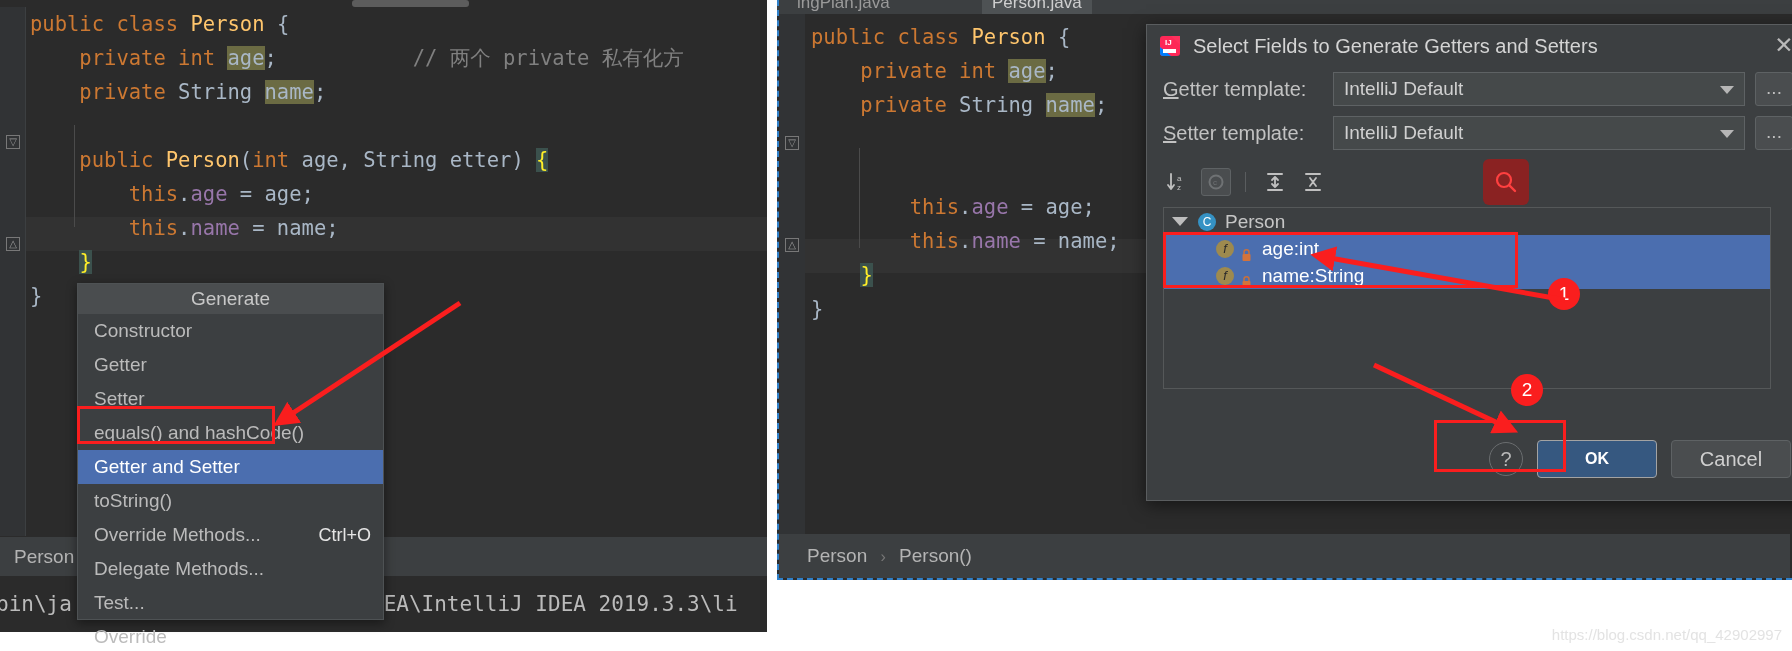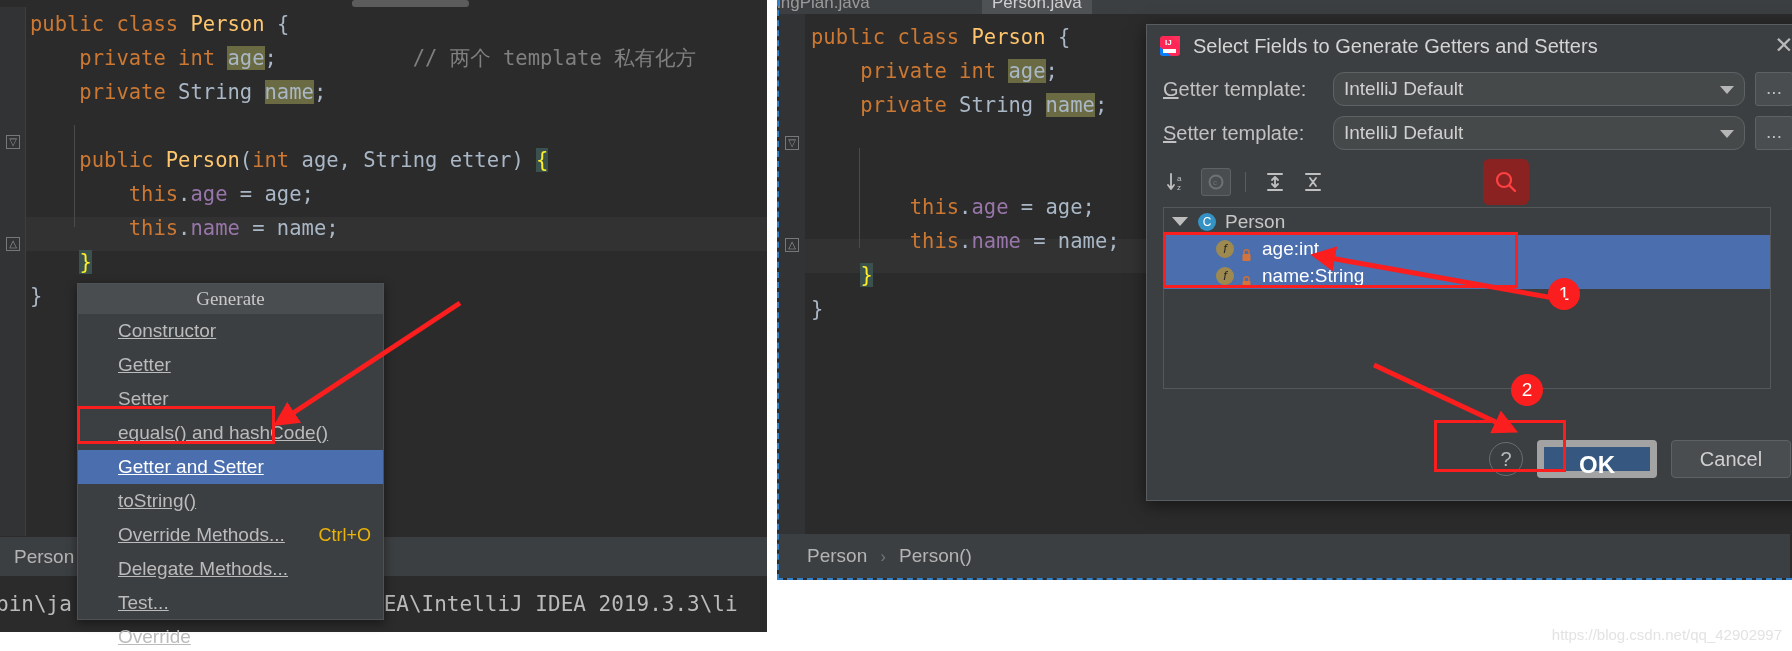--- a/index.html
+++ b/index.html
@@ -72,50 +72,50 @@
   .left-console .c2 { position:absolute; left:371px; }
 
   
   #generate-popup {
     position:absolute; left:77px; top:283px; width:307px; height:337px;
     background:#3c3f41; border:1px solid #4e5254;
     box-shadow: 0 3px 10px rgba(0,0,0,.45);
   }
   .gen-title {
     height:30px; line-height:30px; text-align:center;
-    background:#4a4d4f; color:#c8c8c8; font-size:19px;font-family:Liberation Serif, serif;
+    background:#4a4d4f; color:#c8c8c8; font-size:19px;
   }
   .gen-item {
-    height:34px; line-height:34px; padding-left:40px;
-    color:#bbbbbb; font-size:19px; position:relative; white-space:nowrap;text-decoration:underline;
+    height:34px; line-height:34px; padding-left:16px;
+    color:#bbbbbb; font-size:19px; position:relative; white-space:nowrap;
   }
   .gen-item.selected { background:#4b6eaf; color:#ffffff; }
   .gen-item .shortcut {
-    position:absolute; right:12px; color:#eab308; font-size:18px;
+    position:absolute; right:12px; color:#e5e5e5; font-size:18px;
   }
 
   
   #right-panel {
     position:absolute; left:777px; top:0; width:1015px; height:580px;
     background:#2b2b2b; overflow:hidden;
   }
   .rp-dashed {
     position:absolute; left:0; top:0; width:1015px; height:580px;
     border-left:2px dashed #2f80c9; border-bottom:2px dashed #2f80c9;
     pointer-events:none;
   }
   .rp-tabs {
     position:absolute; left:0; top:0; height:14px; width:100%;
     background:#3c3f41;
   }
   .rp-tab {
     position:absolute; top:0; height:14px; color:#9a9a9a; font-size:17px;
     line-height:6px; overflow:hidden; white-space:nowrap;
   }
-  .rp-tab.t1 { left:0; }
+  .rp-tab.t1 { left:20px; }
   .rp-tab.t2 { left:205px; background:#4e5254; padding:0 10px; color:#cfcfcf; }
   .rp-code {
     position:absolute; left:0; top:14px; right:0; bottom:46px;
     font-family:"DejaVu Sans Mono","Liberation Mono",monospace;
     font-size:20.5px; line-height:34px; white-space:pre; color:#a9b7c6;
   }
   .rp-gutter {
     position:absolute; left:2px; top:14px; width:26px; bottom:46px;
     background:#313335;
   }
@@ -146,21 +146,21 @@
   }
   .dlg-row {
     display:flex; align-items:center; padding:0 16px; height:44px;
   }
   .dlg-label {
     width:170px; color:#c2c2c2; font-size:20px; flex:none;
   }
   .dlg-label u { text-decoration:underline; }
   .dlg-combo {
     flex:1; height:34px; background:#45494a; border:1px solid #5e6264;
-    border-radius:11px; position:relative; color:#d0d0d0;
+    border-radius:0; position:relative; color:#d0d0d0;
     font-size:19px; line-height:32px; padding-left:10px;
   }
   .combo-arrow {
     position:absolute; right:10px; top:13px;
     width:0; height:0; border-left:7px solid transparent;
     border-right:7px solid transparent; border-top:8px solid #b6b6b6;
   }
   .dlg-ellipsis {
     width:38px; height:34px; margin-left:10px; flex:none;
     background:#4a4d4f; border:1px solid #5e6264; border-radius:3px;
@@ -208,22 +208,22 @@
 
   .dlg-buttons {
     position:absolute; right:18px; bottom:22px;
     display:flex; align-items:center; gap:14px;
   }
   .help-btn {
     width:34px;height:34px;border-radius:50%;border:1px solid #6a6d6f;
     color:#b9b9b9;font-size:20px;line-height:32px;text-align:center;
   }
   .btn-ok {
-    width:120px;height:38px;background:#365880;border:7px solid #a3a3a3;
-    border-radius:4px;color:#ffffff;font-size:24px;line-height:36px;
+    width:120px;height:38px;background:#365880;border:1px solid #a3a3a3;
+    border-radius:4px;color:#ffffff;font-size:16px;line-height:36px;
     text-align:center;font-weight:bold;
   }
   .btn-cancel {
     width:120px;height:38px;background:#4a4d4f;border:1px solid #5e6264;
     border-radius:4px;color:#cfcfcf;font-size:20px;line-height:36px;
     text-align:center;
   }
 
   
   .ann-rect {
@@ -256,21 +256,21 @@
         <div class="fold-marker" style="top:128px;">▽</div>
         <div class="fold-marker" style="top:230px;">△</div>
       </div>
 
       <div class="line-hl" style="top:217px;"></div>
 
       <div class="indent-guide" style="left:74px; top:125px; height:102px;"></div>
 
       <div class="code">
         <div class="ln" style="top:0px;"><span class="kw">public </span><span class="kw">class </span><span class="typ">Person </span><span class="plain">{</span></div>
-        <div class="ln" style="top:34px;"><span class="kw">    private </span><span class="kw">int </span><span class="hl">age</span><span class="plain">;</span><span class="plain">           </span><span class="cmt">// 两个 template 私有化方</span></div>
+        <div class="ln" style="top:34px;"><span class="kw">    private </span><span class="kw">int </span><span class="hl">age</span><span class="plain">;</span><span class="plain">           </span><span class="cmt">// 两个 private 私有化方</span></div>
         <div class="ln" style="top:68px;"><span class="kw">    private </span><span class="cls">String </span><span class="hl">name</span><span class="plain">;</span></div>
         <div class="ln" style="top:102px;"><span class="plain"></span></div>
         <div class="ln" style="top:136px;"><span class="kw">    public </span><span class="typ">Person</span><span class="plain">(</span><span class="kw">int </span><span class="plain">age, </span><span class="cls">String </span><span class="plain">etter) </span><span class="braceHL">{</span></div>
         <div class="ln" style="top:170px;"><span class="kw">        this</span><span class="plain">.</span><span class="fld">age</span><span class="plain"> = age;</span></div>
         <div class="ln" style="top:204px;"><span class="kw">        this</span><span class="plain">.</span><span class="fld">name</span><span class="plain"> = name;</span></div>
         <div class="ln" style="top:238px;"><span class="plain">    </span><span class="braceHL">}</span></div>
         <div class="ln" style="top:272px;"><span class="plain">}</span></div>
       </div>
     </div>
 

